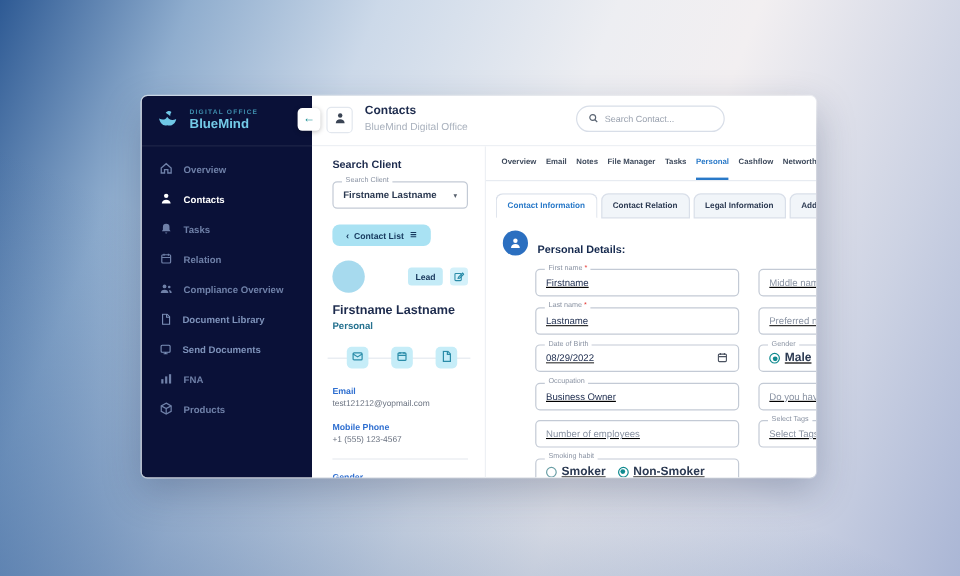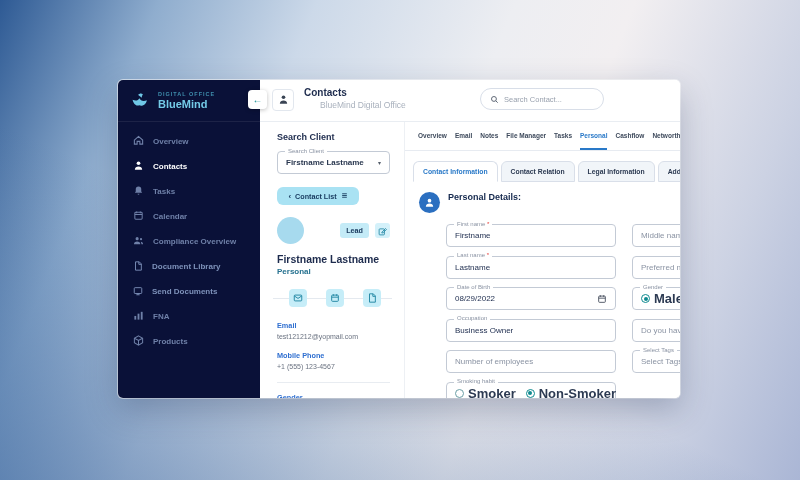--- a/index.html
+++ b/index.html
@@ -28,21 +28,21 @@
   .nav-item svg { flex:0 0 auto; }
   .chev { font-size:7px; margin-left:8px; transform:translateY(1px); }
   .collapse-btn { position:absolute; left:130px; top:10px; width:19px; height:19px; background:#fff;
     border-radius:4px; box-shadow:0 1px 4px rgba(0,0,0,.25); display:flex; align-items:center; justify-content:center;
     color:#0f8a8f; font-size:10px; font-weight:bold; cursor:pointer; z-index:5; }
   
   .header { position:absolute; left:142px; right:0; top:0; height:42px; background:#fff; border-bottom:1px solid #e9edf2; }
   .hicon { position:absolute; left:12px; top:9px; width:22px; height:22px; border:1px solid #e2e7ee; border-radius:4px;
     display:flex; align-items:center; justify-content:center; }
   .htitle { position:absolute; left:44px; top:7px; font-size:10px; font-weight:bold; color:#1d2b4d; }
-  .hsub { position:absolute; left:60px; top:20px; font-size:8.5px; color:#a9b1bd; }
+  .hsub { position:absolute; left:44px; top:20px; font-size:8.5px; color:#a9b1bd; }
   .hsearch { position:absolute; left:220px; top:8px; width:124px; height:22px; border:1px solid #d8dee8; border-radius:11px;
     display:flex; align-items:center; gap:5px; padding:0 9px; background:#fff; }
   .hsearch input { border:none; outline:none; width:100%; font-size:7.5px; color:#6a7280; background:transparent; font-family:inherit; }
   .hsearch input::placeholder { color:#99a1ae; }
   
   .client { position:absolute; left:142px; top:42px; width:145px; bottom:0; background:#fff; border-right:1px solid #edf0f4; padding:10px 14px 0 17px; }
   .c-head { font-size:9px; font-weight:bold; color:#1d2b4d; }
   .fieldbox { position:relative; border:1px solid #c3cad5; border-radius:4px; background:#fff; height:23px;
     display:flex; align-items:center; padding:0 8px; }
   .flabel { position:absolute; top:-4.5px; left:7px; background:#fff; padding:0 3px; font-size:6px; color:#8a93a3; white-space:nowrap; line-height:1; }
@@ -70,33 +70,33 @@
   
   .main { position:absolute; left:287px; top:42px; right:0; bottom:0; background:#fff; overflow:hidden; }
   .tabs { height:29px; display:flex; align-items:stretch; gap:8px; padding-left:13px; border-bottom:1px solid #e7ebf1; white-space:nowrap; }
   .tab { display:flex; align-items:center; font-size:6.5px; font-weight:bold; color:#3e4a5c; border-bottom:2px solid transparent; cursor:pointer; }
   .tab.active { color:#2979c8; border-bottom-color:#2979c8; }
   .subtabs { display:flex; gap:3px; margin:10px 0 0 8px; white-space:nowrap; }
   .subtab { padding:6px 9px; border:1px solid #d9dfe9; border-radius:6px 6px 0 0; background:#f1f5f9; color:#2c3a52;
     font-size:6.8px; font-weight:bold; cursor:pointer; }
   .subtab.active { background:#fff; color:#2979c8; border-bottom-color:#fff; }
   .section { padding:10px 0 0 14px; }
-  .sec-head { display:flex; align-items:flex-start; gap:8px; }
+  .sec-head { display:flex; align-items:flex-end; gap:8px; }
   .sec-circle { width:21px; height:21px; border-radius:50%; background:#2b6fc0; display:flex; align-items:center; justify-content:center; }
   .sec-title { font-size:9px; font-weight:bold; color:#15294e; }
-  .form { margin:11px 0 0 27px; display:grid; grid-template-columns:170px 170px; column-gap:16px; row-gap:8.5px; }
+  .form { margin:11px 0 0 27px; display:grid; grid-template-columns:170px 170px; column-gap:16px; row-gap:8.5px;text-decoration:underline; }
   .field { position:relative; border:1px solid #c3cad5; border-radius:4px; background:#fff; height:23px;
     display:flex; align-items:center; padding:0 8px; white-space:nowrap; }
   .field input { border:none; outline:none; width:100%; background:transparent; font-size:8px; color:#1d2c4e; font-family:inherit; }
   .field input::placeholder { color:#8a93a3; }
   .ph { font-size:8px; color:#8a93a3; }
   .radio { width:9px; height:9px; border:1.4px solid #6b9fa6; border-radius:50%; display:inline-flex; align-items:center; justify-content:center; flex:0 0 auto; cursor:pointer; }
   .radio.sel { border-color:#0f8a8f; }
   .radio.sel .dot { width:4px; height:4px; border-radius:50%; background:#0f8a8f; }
-  .rlabel { font-size:13px; color:#2c3a52; font-weight:bold; margin:0 10px 0 4px; }
+  .rlabel { font-size:10px; color:#2c3a52; font-weight:bold; margin:0 10px 0 4px; }
 </style>
 </head>
 <body>
 
 <div class="window">
 
   <div class="sidebar">
     <div class="brand">
       <span>
         <svg width="19" height="16" viewBox="0 0 24 20">
@@ -128,21 +128,21 @@
               <path d="M12 3a6 6 0 0 0-6 6v5l-2 3h16l-2-3V9a6 6 0 0 0-6-6z"></path>
               <path d="M10 19a2 2 0 0 0 4 0z"></path>
             </svg></span>
         <span>Tasks</span>
       </div>
       <div class="nav-item">
         <span><svg width="11" height="11" viewBox="0 0 24 24" fill="none" stroke="currentColor" stroke-width="2.2">
               <rect x="4" y="5" width="16" height="15" rx="2"></rect>
               <path d="M4 10h16M8 3v4M16 3v4"></path>
             </svg></span>
-        <span>Calendar</span>
+        <span>Relation</span>
       </div>
       <div class="nav-item">
         <span><svg width="11" height="11" viewBox="0 0 24 24" fill="currentColor">
               <circle cx="9" cy="8" r="3.4"></circle>
               <path d="M2 20c0-3.8 3-6 7-6s7 2.2 7 6z"></path>
               <circle cx="17.5" cy="9" r="2.4"></circle>
               <path d="M17 14.6c2.8.3 5 2 5 5.4h-3.4"></path>
             </svg></span>
         <span>Compliance Overview</span>
       </div>

